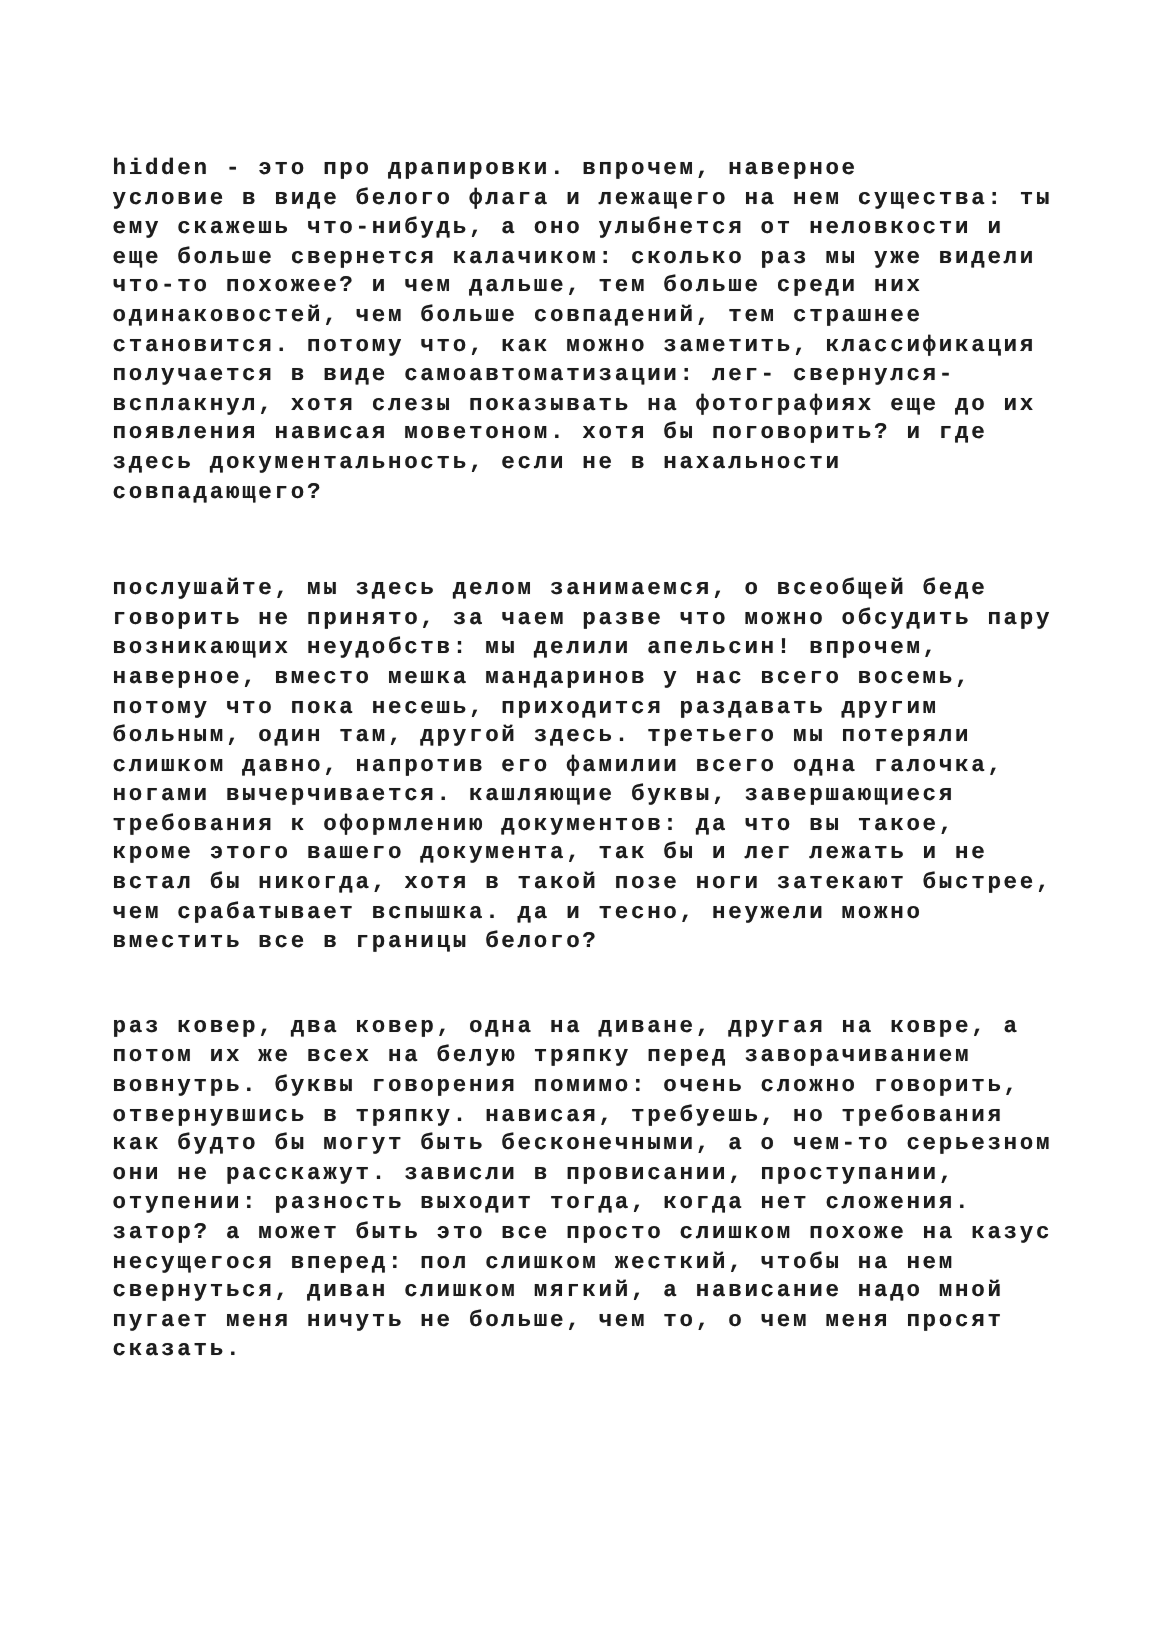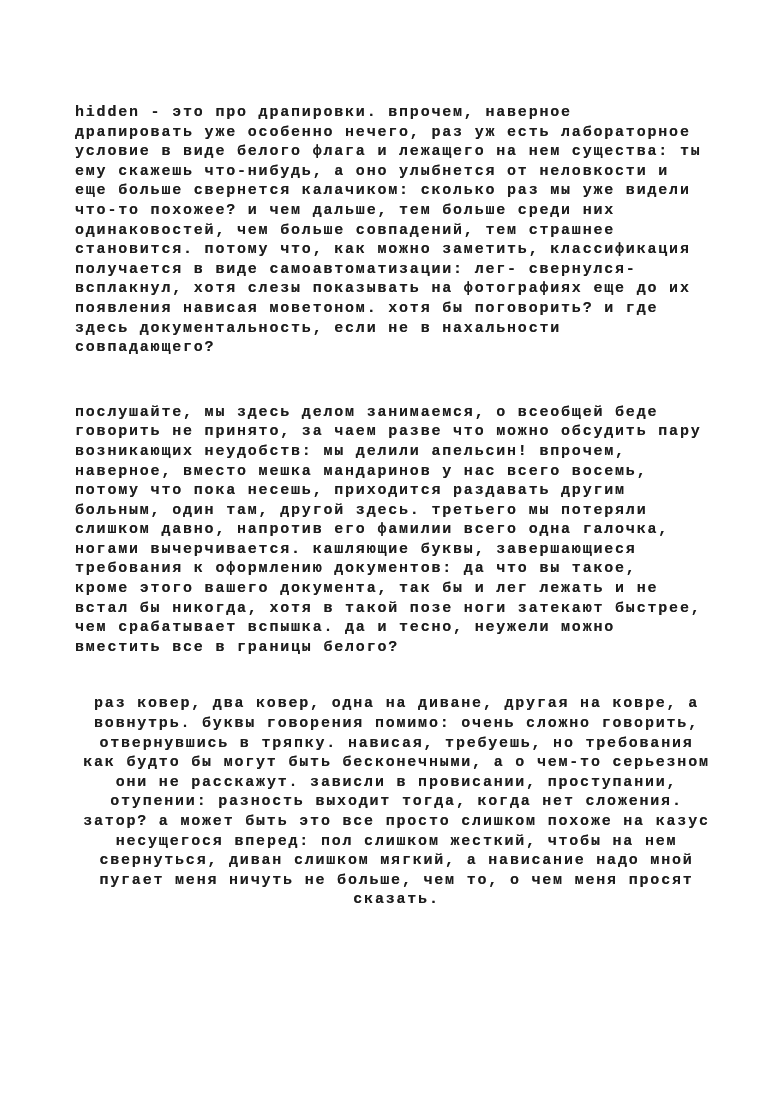--- a/index.html
+++ b/index.html
@@ -25,41 +25,39 @@
   }
   .paragraph {
     margin: 0;
     padding: 0;
   }
   .paragraph + .paragraph {
     margin-top: 45px;
   }
   .paragraph:nth-child(3) {
     margin-top: 37px;
-    text-align: center;
   }
   .line {
     font-family: "Liberation Mono", "DejaVu Sans Mono", monospace;
     font-size: 15px;
     font-weight: bold;
     line-height: 19.6px;
     letter-spacing: 1.8px;
     color: #1d1d1d;
     white-space: nowrap;
     text-shadow: 0 0 0.5px rgba(20, 20, 20, 0.55);
   }
 </style>
 </head>
 <body>
 
 <div class="page">
   <div>
       <div class="paragraph">
         <div class="line">hidden - это про драпировки. впрочем, наверное</div>
-        <div class="line">драпировать уже особенно нечего, раз уж есть лабораторное</div>
         <div class="line">условие в виде белого флага и лежащего на нем существа: ты</div>
         <div class="line">ему скажешь что-нибудь, а оно улыбнется от неловкости и</div>
         <div class="line">еще больше свернется калачиком: сколько раз мы уже видели</div>
         <div class="line">что-то похожее? и чем дальше, тем больше среди них</div>
         <div class="line">одинаковостей, чем больше совпадений, тем страшнее</div>
         <div class="line">становится. потому что, как можно заметить, классификация</div>
         <div class="line">получается в виде самоавтоматизации: лег- свернулся-</div>
         <div class="line">всплакнул, хотя слезы показывать на фотографиях еще до их</div>
         <div class="line">появления нависая моветоном. хотя бы поговорить? и где</div>
         <div class="line">здесь документальность, если не в нахальности</div>
@@ -75,20 +73,21 @@
         <div class="line">слишком давно, напротив его фамилии всего одна галочка,</div>
         <div class="line">ногами вычерчивается. кашляющие буквы, завершающиеся</div>
         <div class="line">требования к оформлению документов: да что вы такое,</div>
         <div class="line">кроме этого вашего документа, так бы и лег лежать и не</div>
         <div class="line">встал бы никогда, хотя в такой позе ноги затекают быстрее,</div>
         <div class="line">чем срабатывает вспышка. да и тесно, неужели можно</div>
         <div class="line">вместить все в границы белого?</div>
       </div>
       <div class="paragraph">
         <div class="line">раз ковер, два ковер, одна на диване, другая на ковре, а</div>
+        <div class="line">потом их же всех на белую тряпку перед заворачиванием</div>
         <div class="line">вовнутрь. буквы говорения помимо: очень сложно говорить,</div>
         <div class="line">отвернувшись в тряпку. нависая, требуешь, но требования</div>
         <div class="line">как будто бы могут быть бесконечными, а о чем-то серьезном</div>
         <div class="line">они не расскажут. зависли в провисании, проступании,</div>
         <div class="line">отупении: разность выходит тогда, когда нет сложения.</div>
         <div class="line">затор? а может быть это все просто слишком похоже на казус</div>
         <div class="line">несущегося вперед: пол слишком жесткий, чтобы на нем</div>
         <div class="line">свернуться, диван слишком мягкий, а нависание надо мной</div>
         <div class="line">пугает меня ничуть не больше, чем то, о чем меня просят</div>
         <div class="line">сказать.</div>

